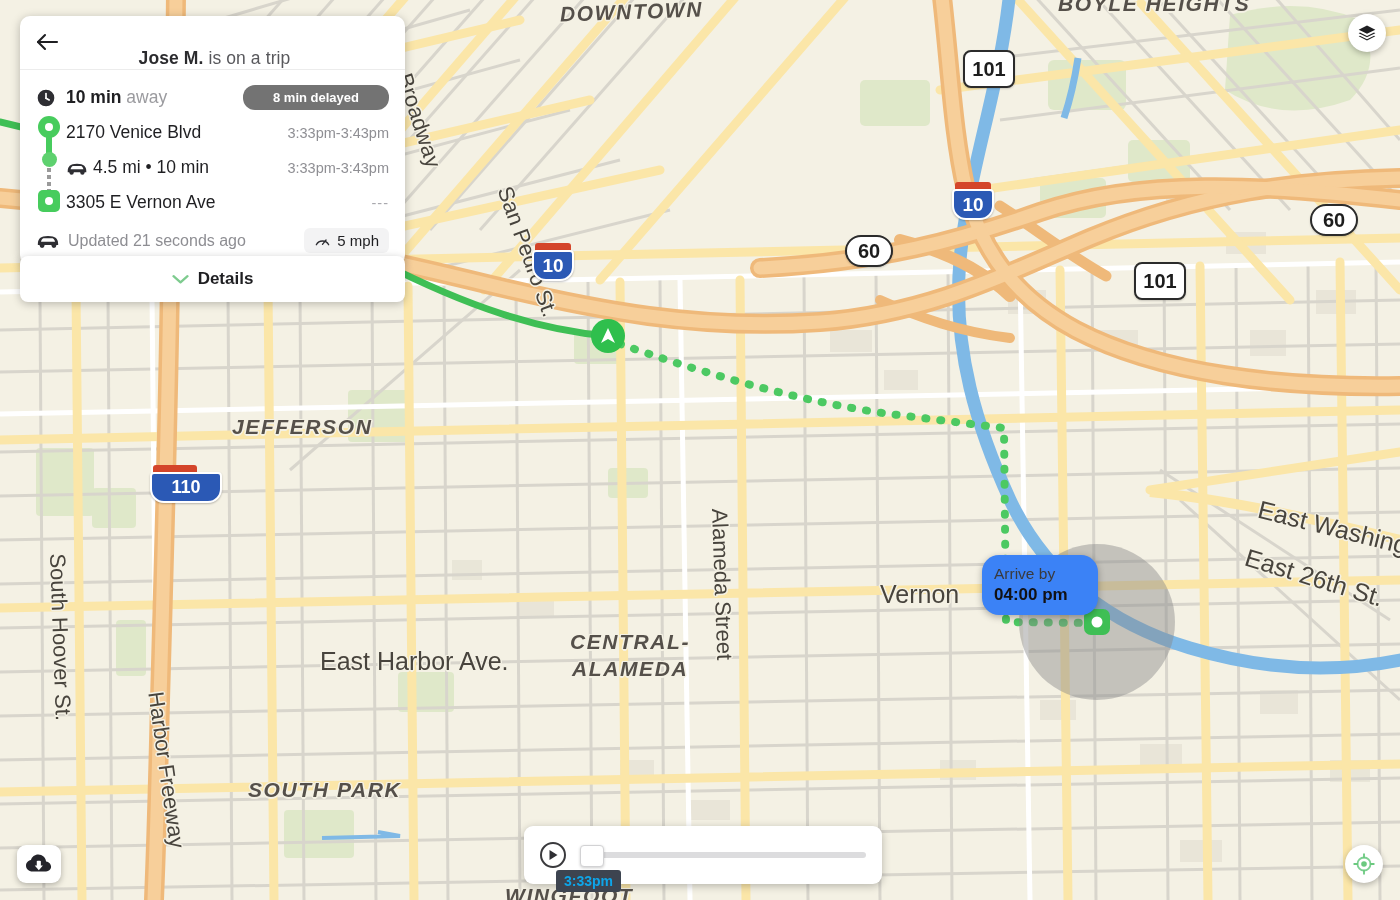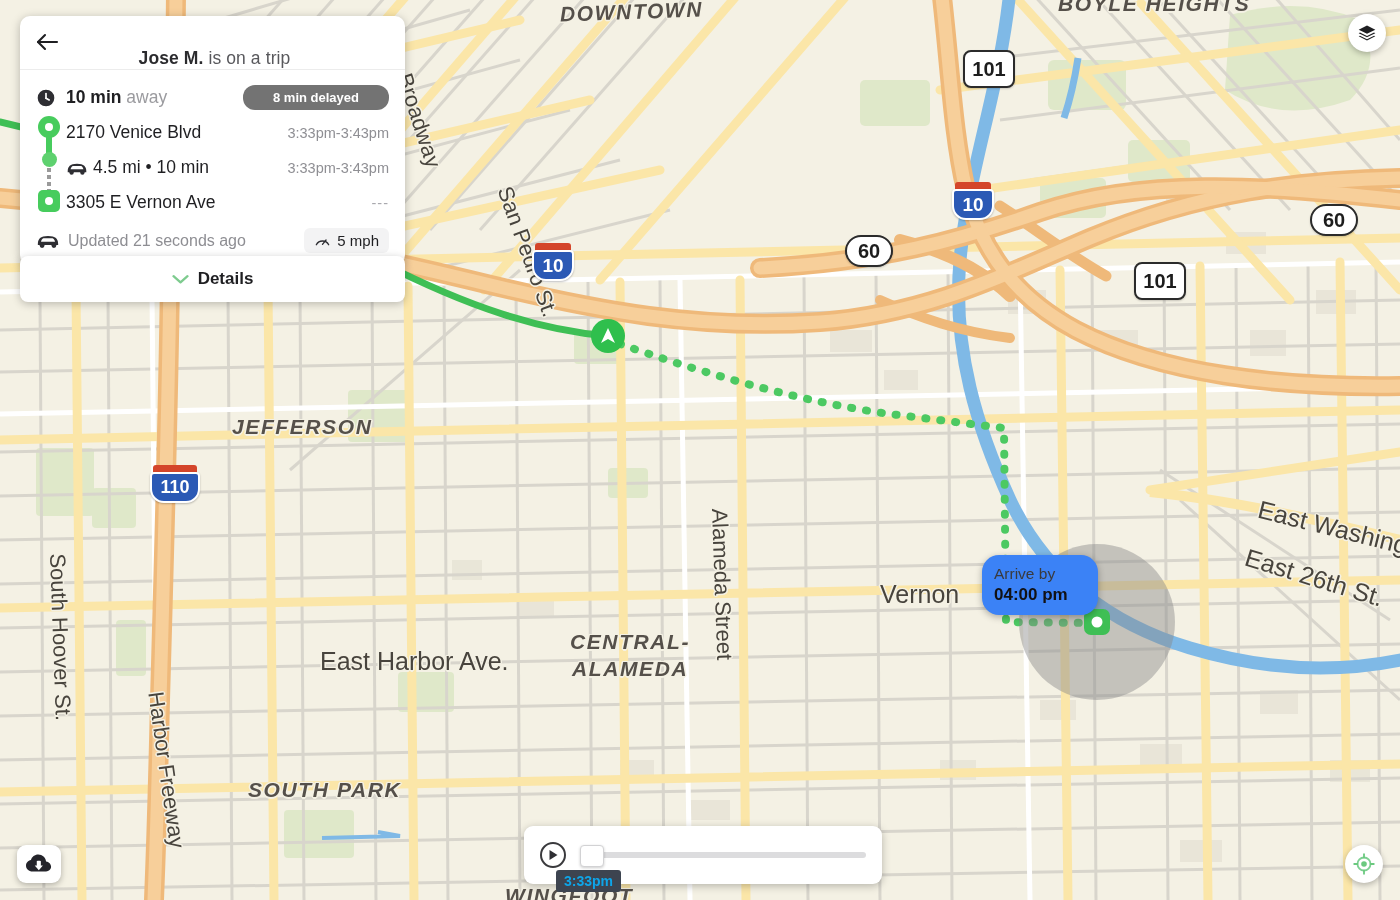--- a/index.html
+++ b/index.html
@@ -467,21 +467,21 @@
         </div>
         <div class="shield" style="left: 530px; top: 243px;">
           <div class="shield-i">
             <div class="i-red"></div>
             <div class="i-blue">10</div>
           </div>
         </div>
         <div class="shield" style="left: 148px; top: 465px;">
           <div class="shield-i" style="width: 54px;">
             <div class="i-red" style="width: 44px;"></div>
-            <div class="i-blue" style="width: 50px; font-size: 18px;">110</div>
+            <div class="i-blue" style="width: 72px; font-size: 18px;">110</div>
           </div>
         </div>
       </div>
   </div>
 
   <div class="map-btn" id="layers-btn">
     <svg width="20" height="20" viewBox="0 0 24 24">
       <path d="M12 3 L22 8 L12 13 L2 8 Z" fill="#1f1f22"></path>
       <path d="M3.6 11.4 L12 15.6 L20.4 11.4 L22 12.2 L12 17.2 L2 12.2 Z" fill="#1f1f22"></path>
       <path d="M3.6 15.2 L12 19.4 L20.4 15.2 L22 16 L12 21 L2 16 Z" fill="#1f1f22"></path>

